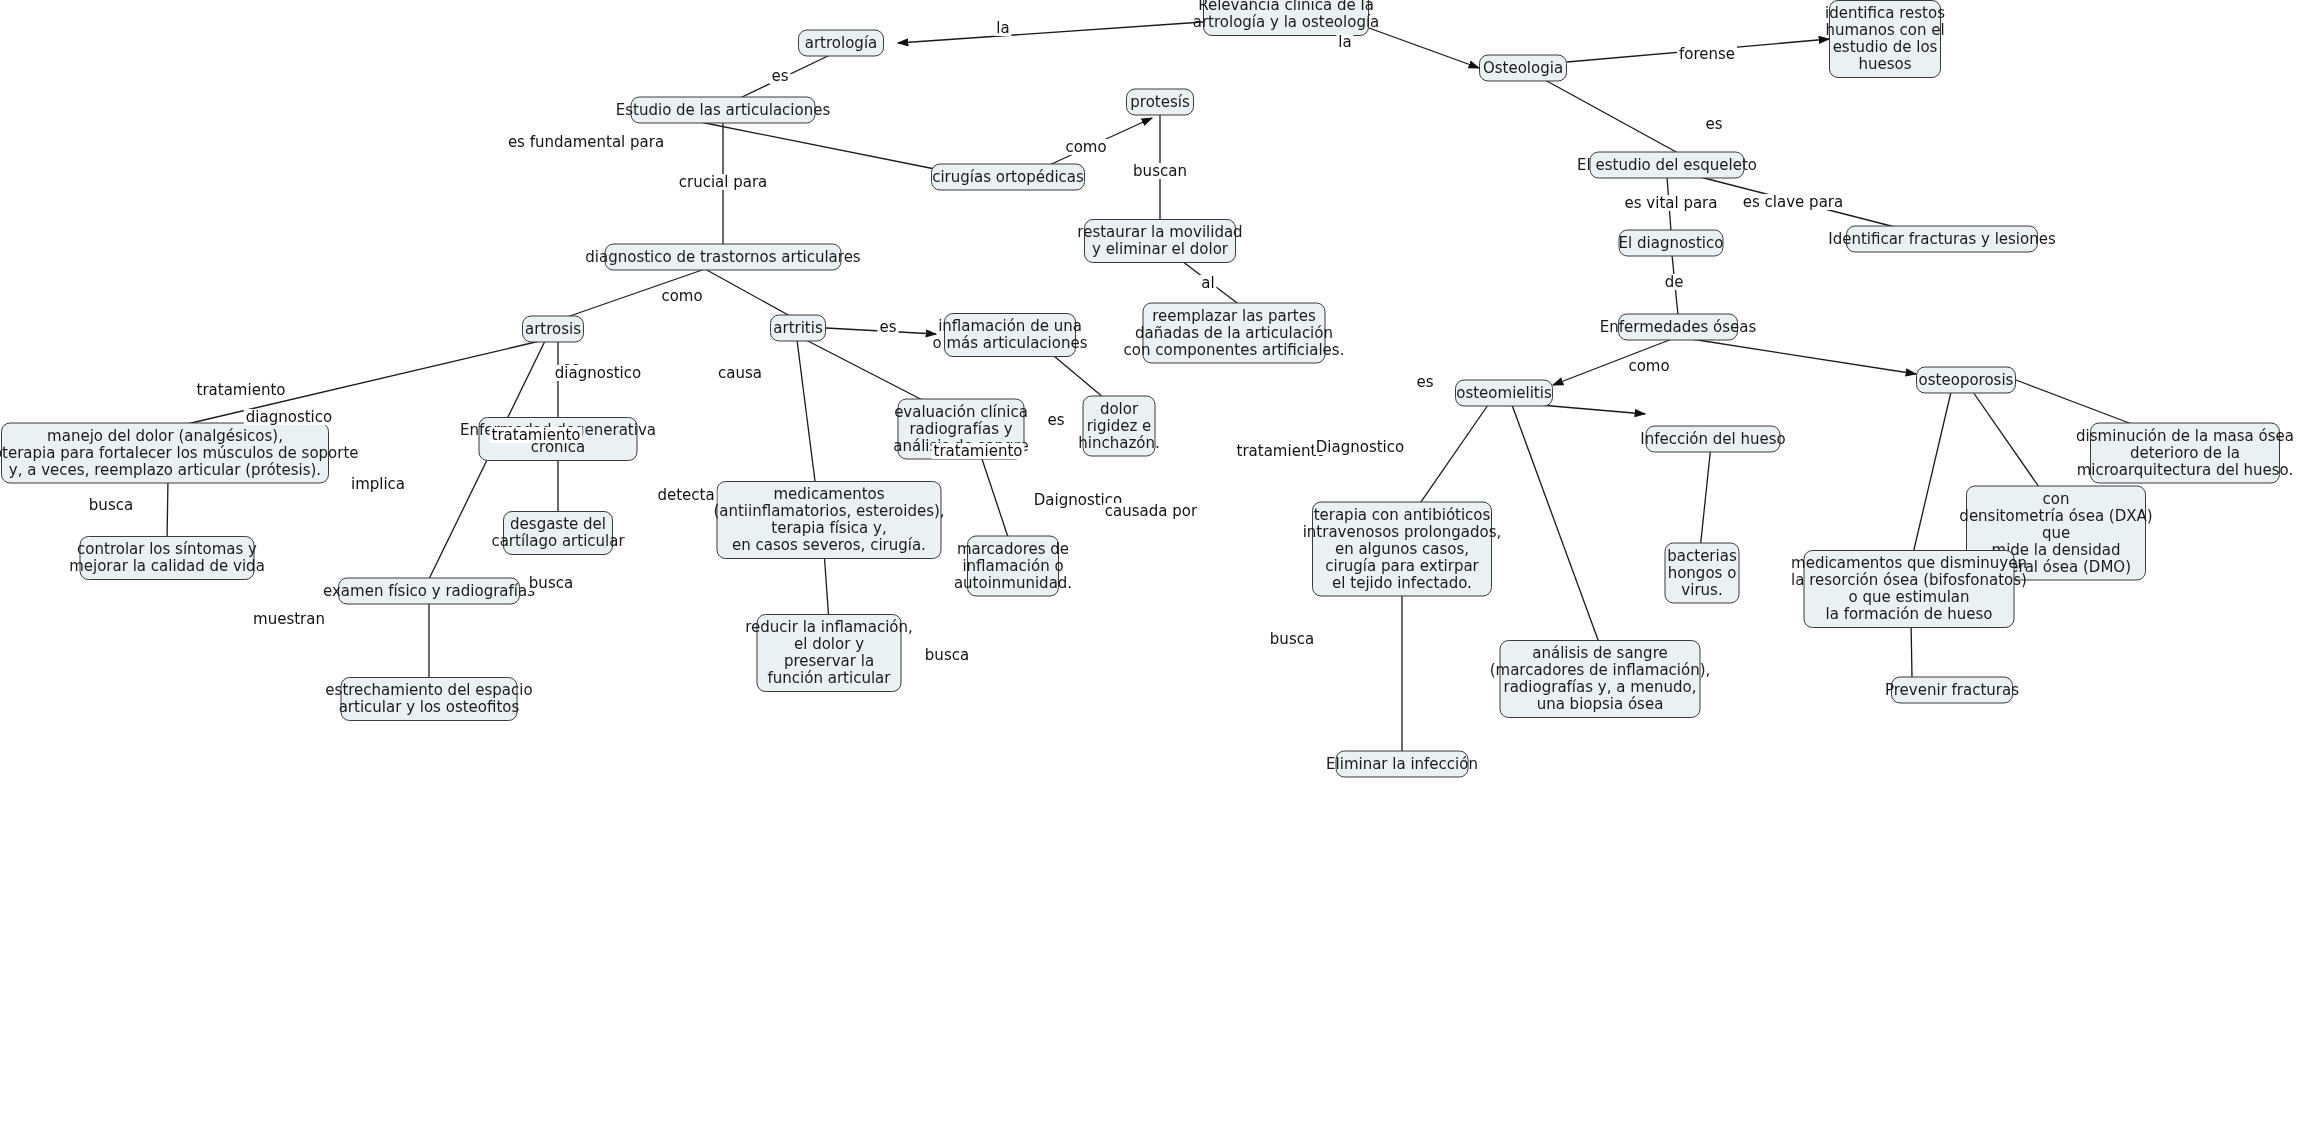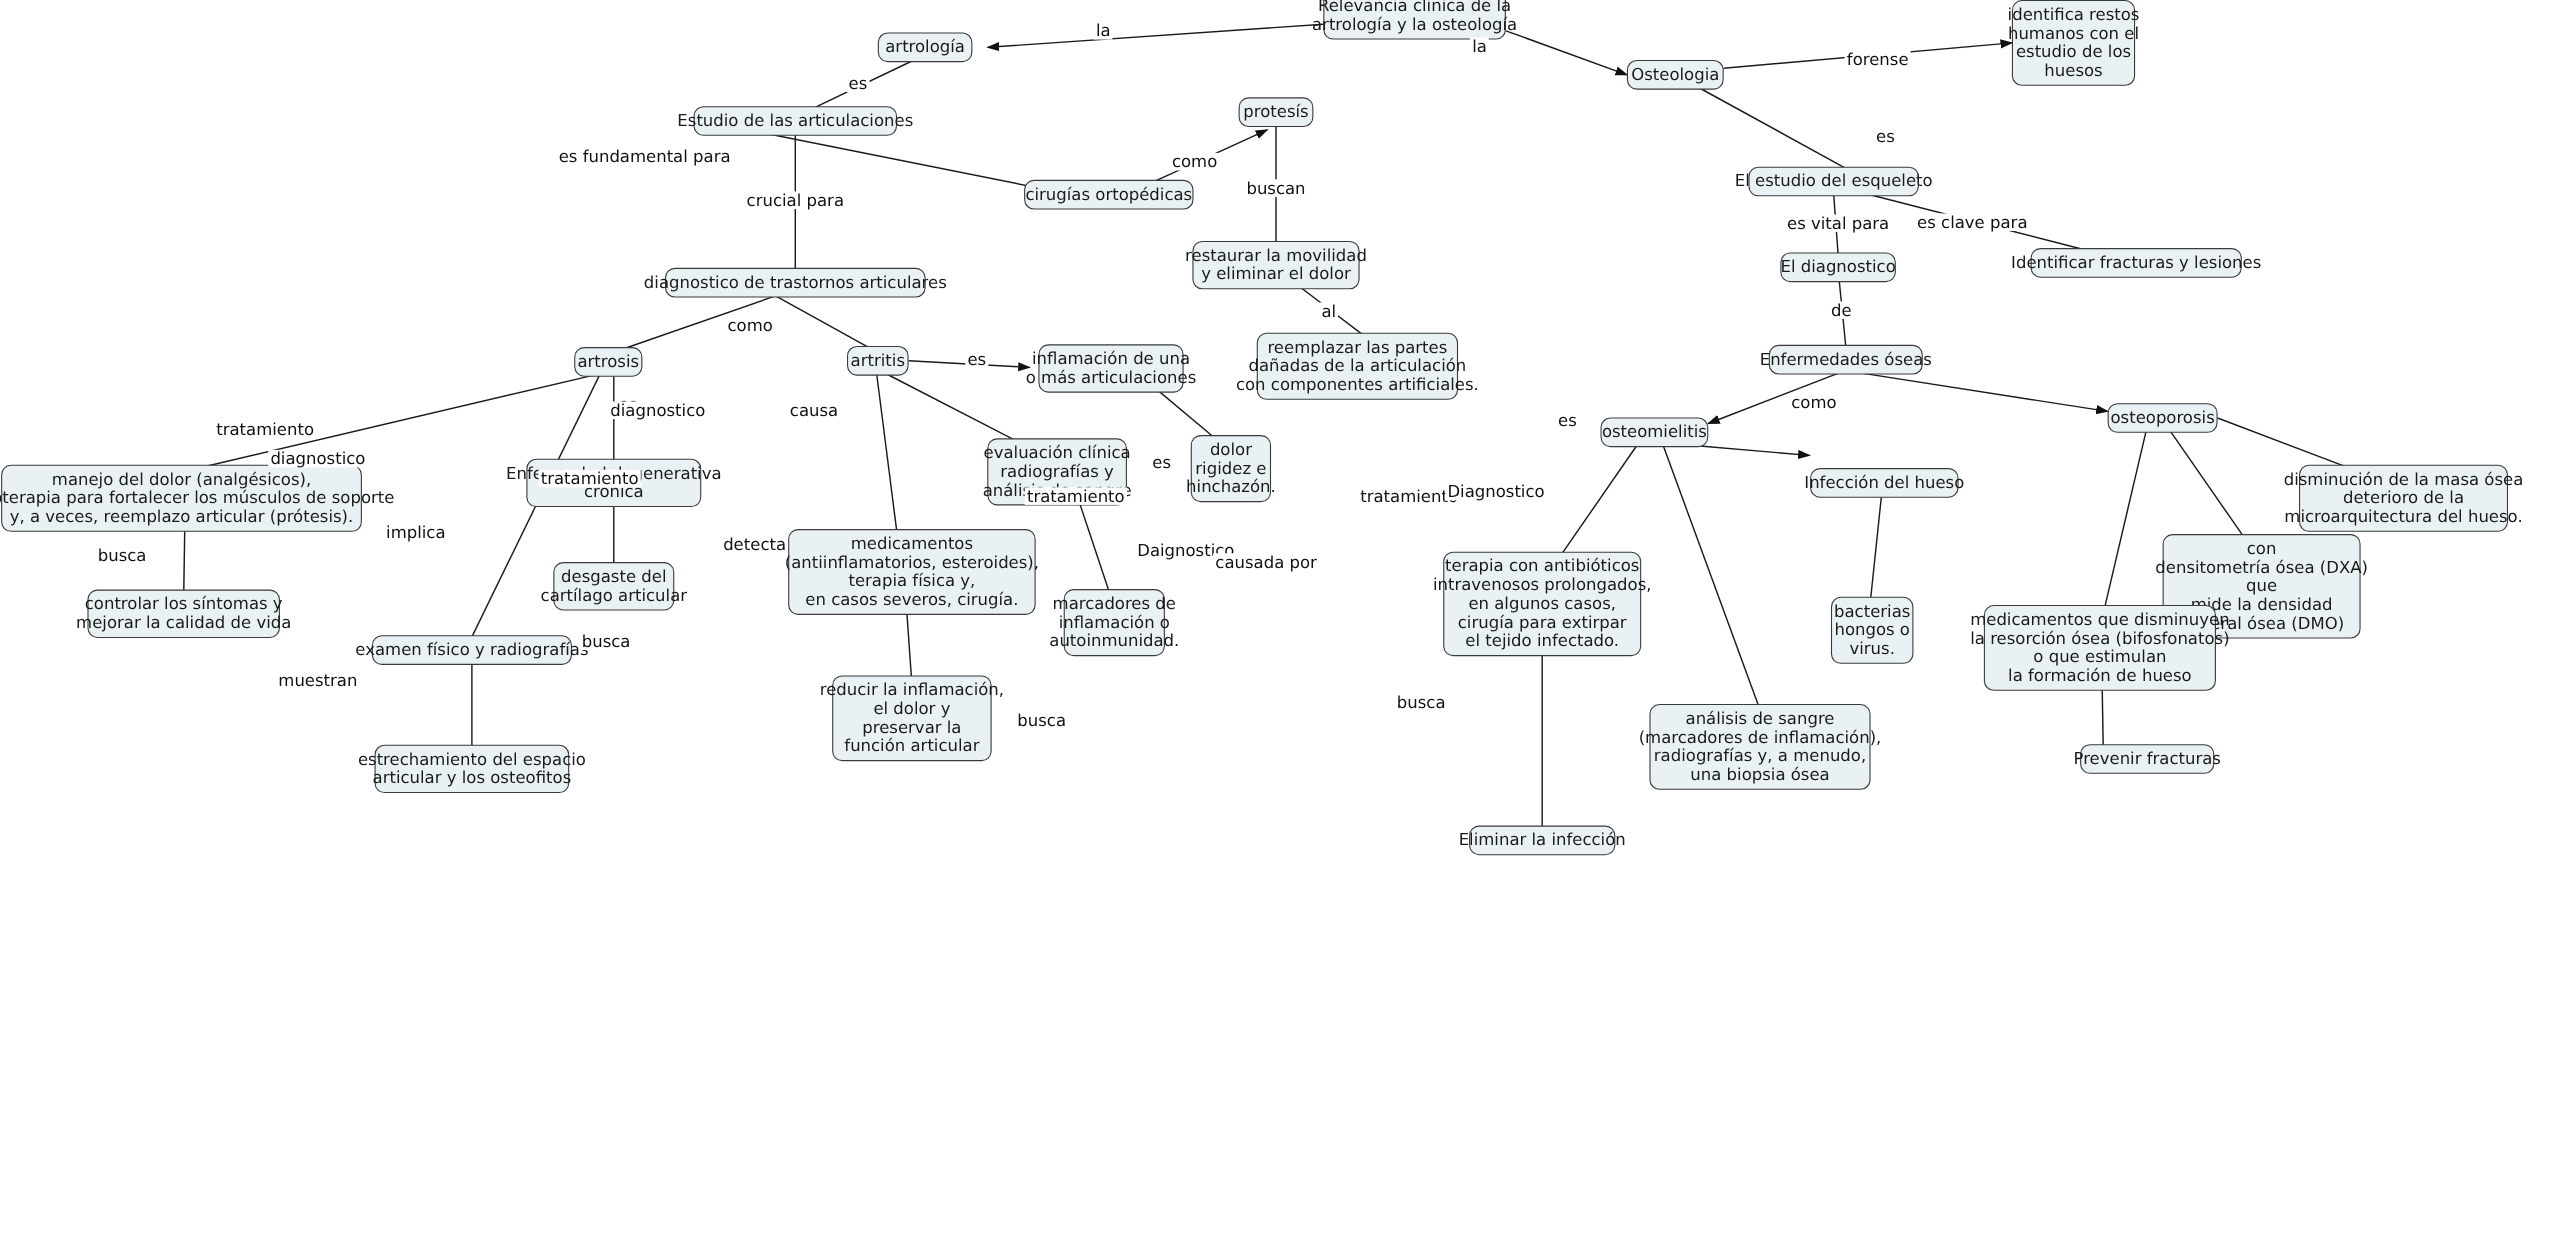--- a/index.html
+++ b/index.html
@@ -118,21 +118,21 @@
       <div class="node" style="left: 1008px; top: 177px; width: 154px; min-height: 24px;">cirugías ortopédicas</div>
       <div class="node" style="left: 1667px; top: 165px; width: 155px; min-height: 24px;">El estudio del esqueleto</div>
       <div class="node" style="left: 1160px; top: 241px; width: 152px; min-height: 33px;">restaurar la movilidad
 y eliminar el dolor</div>
       <div class="node" style="left: 1942px; top: 239px; width: 192px; min-height: 24px;">Identificar fracturas y lesiones</div>
       <div class="node" style="left: 1671px; top: 243px; width: 105px; min-height: 24px;">El diagnostico</div>
       <div class="node" style="left: 723px; top: 257px; width: 237px; min-height: 24px;">diagnostico de trastornos articulares</div>
       <div class="node" style="left: 1234px; top: 333px; width: 183px; min-height: 49px;">reemplazar las partes
 dañadas de la articulación
 con componentes artificiales.</div>
-      <div class="node" style="left: 1678px; top: 327px; width: 140px; min-height: 24px;">Enfermedades óseas</div>
+      <div class="node" style="left: 1678px; top: 327px; width: 120px; min-height: 24px;">Enfermedades óseas</div>
       <div class="node" style="left: 553px; top: 329px; width: 62px; min-height: 24px;">artrosis</div>
       <div class="node" style="left: 798px; top: 328px; width: 56px; min-height: 24px;">artritis</div>
       <div class="node" style="left: 1010px; top: 335px; width: 132px; min-height: 33px;">inflamación de una
 o más articulaciones</div>
       <div class="node" style="left: 1504px; top: 393px; width: 98px; min-height: 24px;">osteomielitis</div>
       <div class="node" style="left: 1966px; top: 380px; width: 100px; min-height: 24px;">osteoporosis</div>
       <div class="node" style="left: 1713px; top: 414px; width: 135px; min-height: 24px; margin-top: 25px;">Infección del hueso</div>
       <div class="node" style="left: 1119px; top: 426px; width: 73px; min-height: 47px;">dolor
 rigidez e
 hinchazón.</div>

